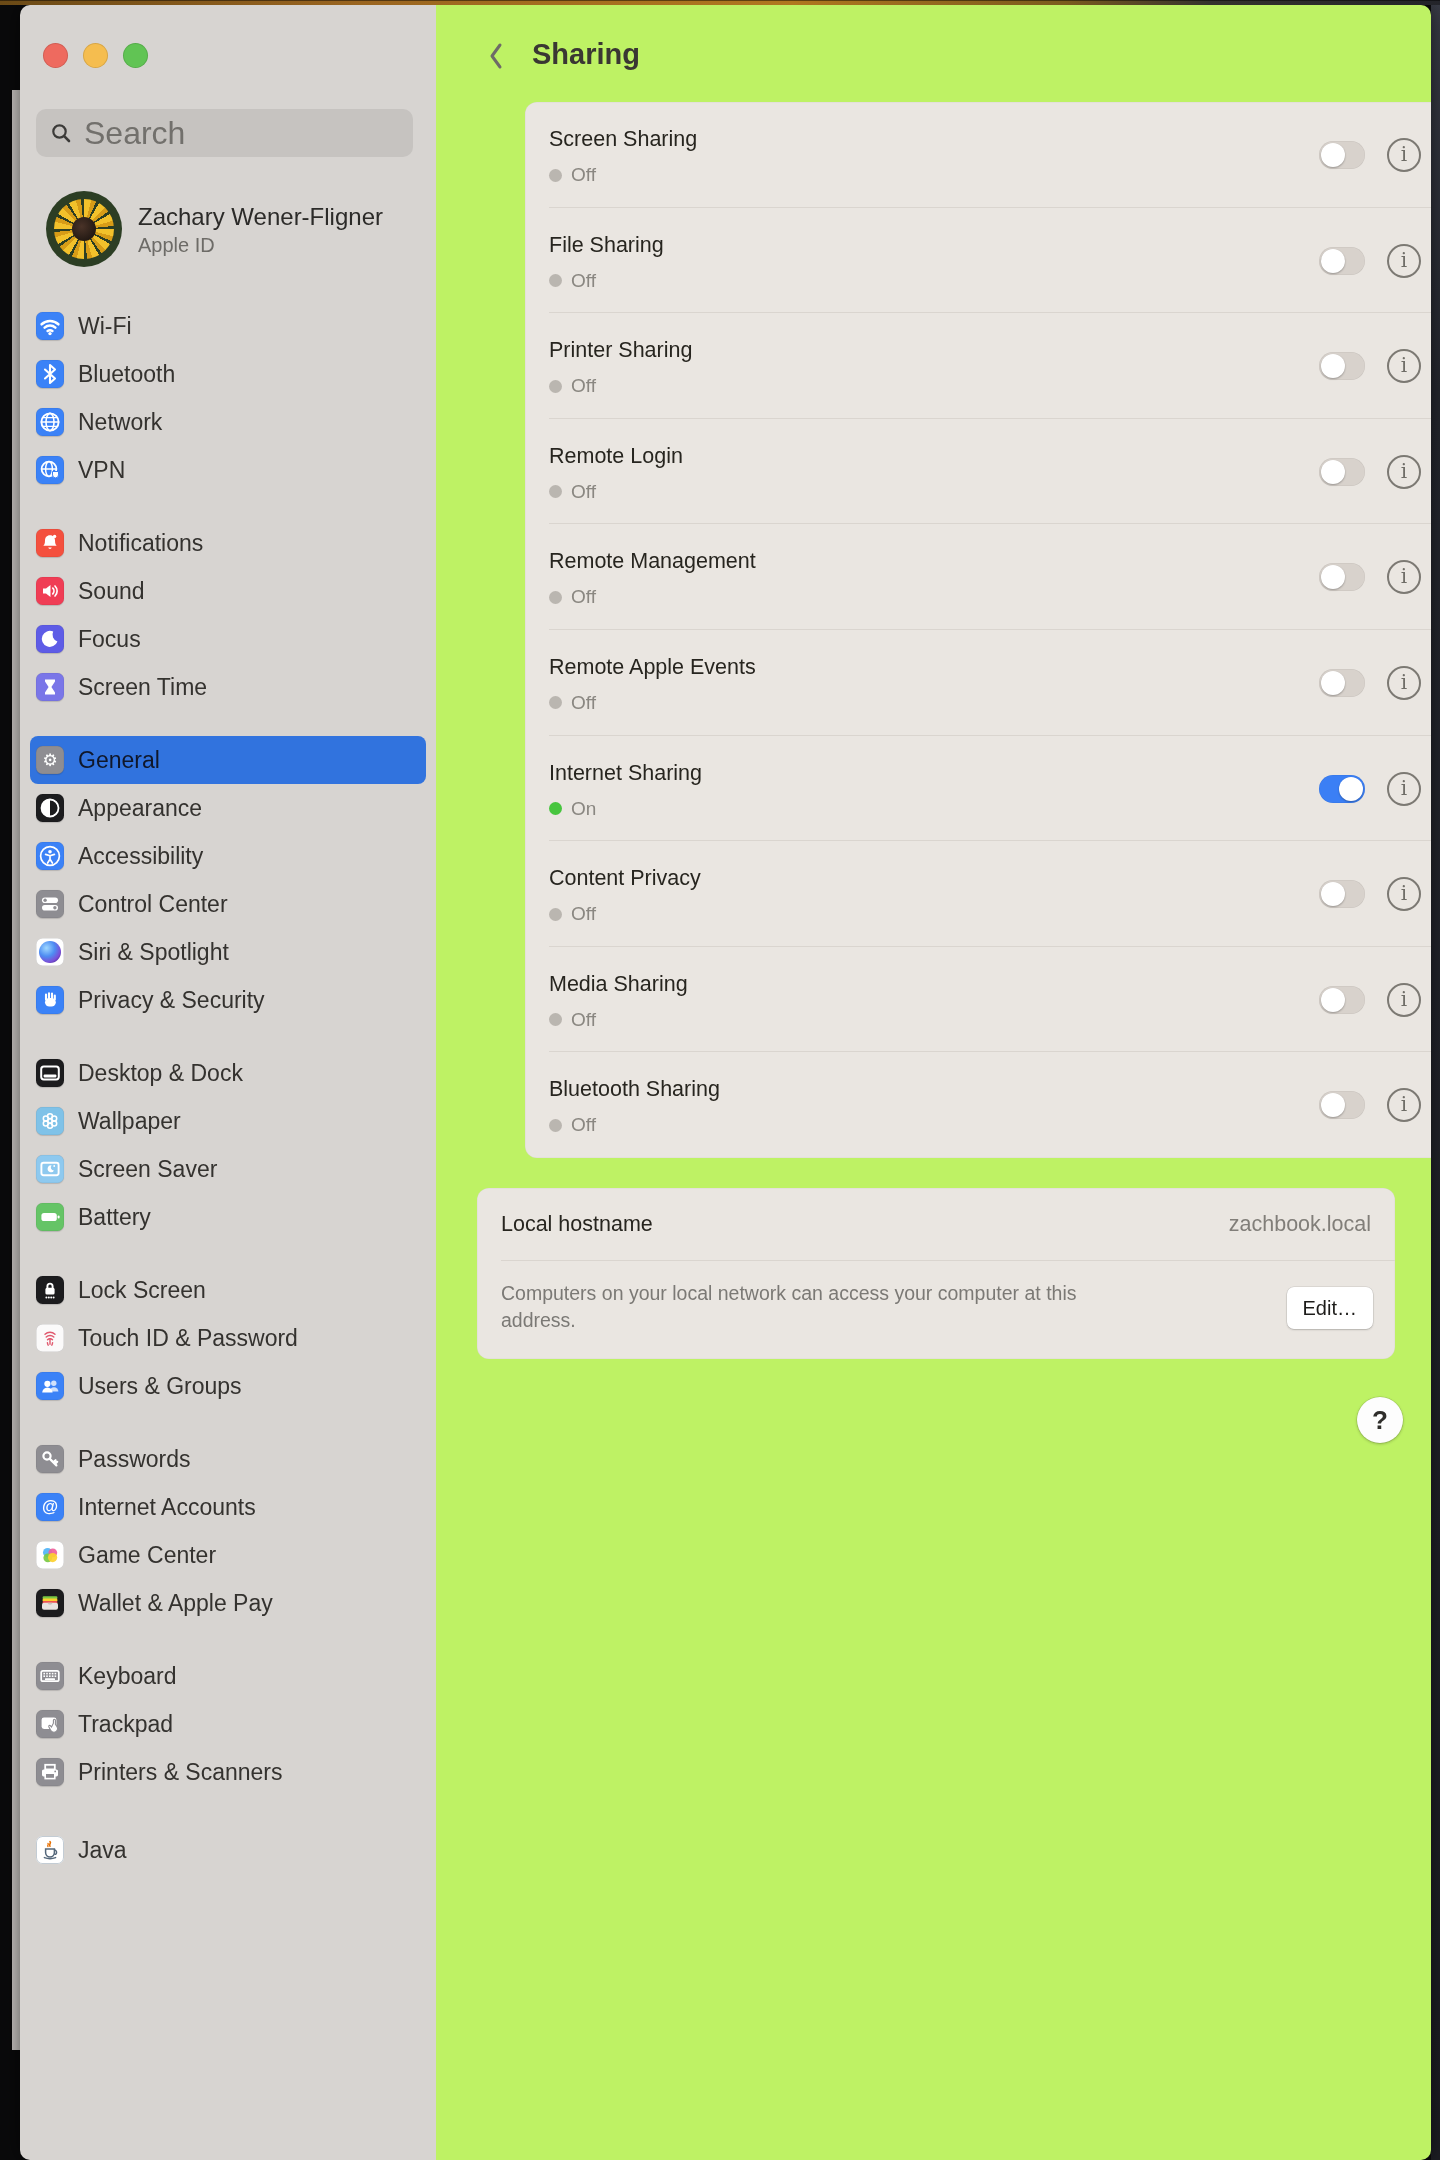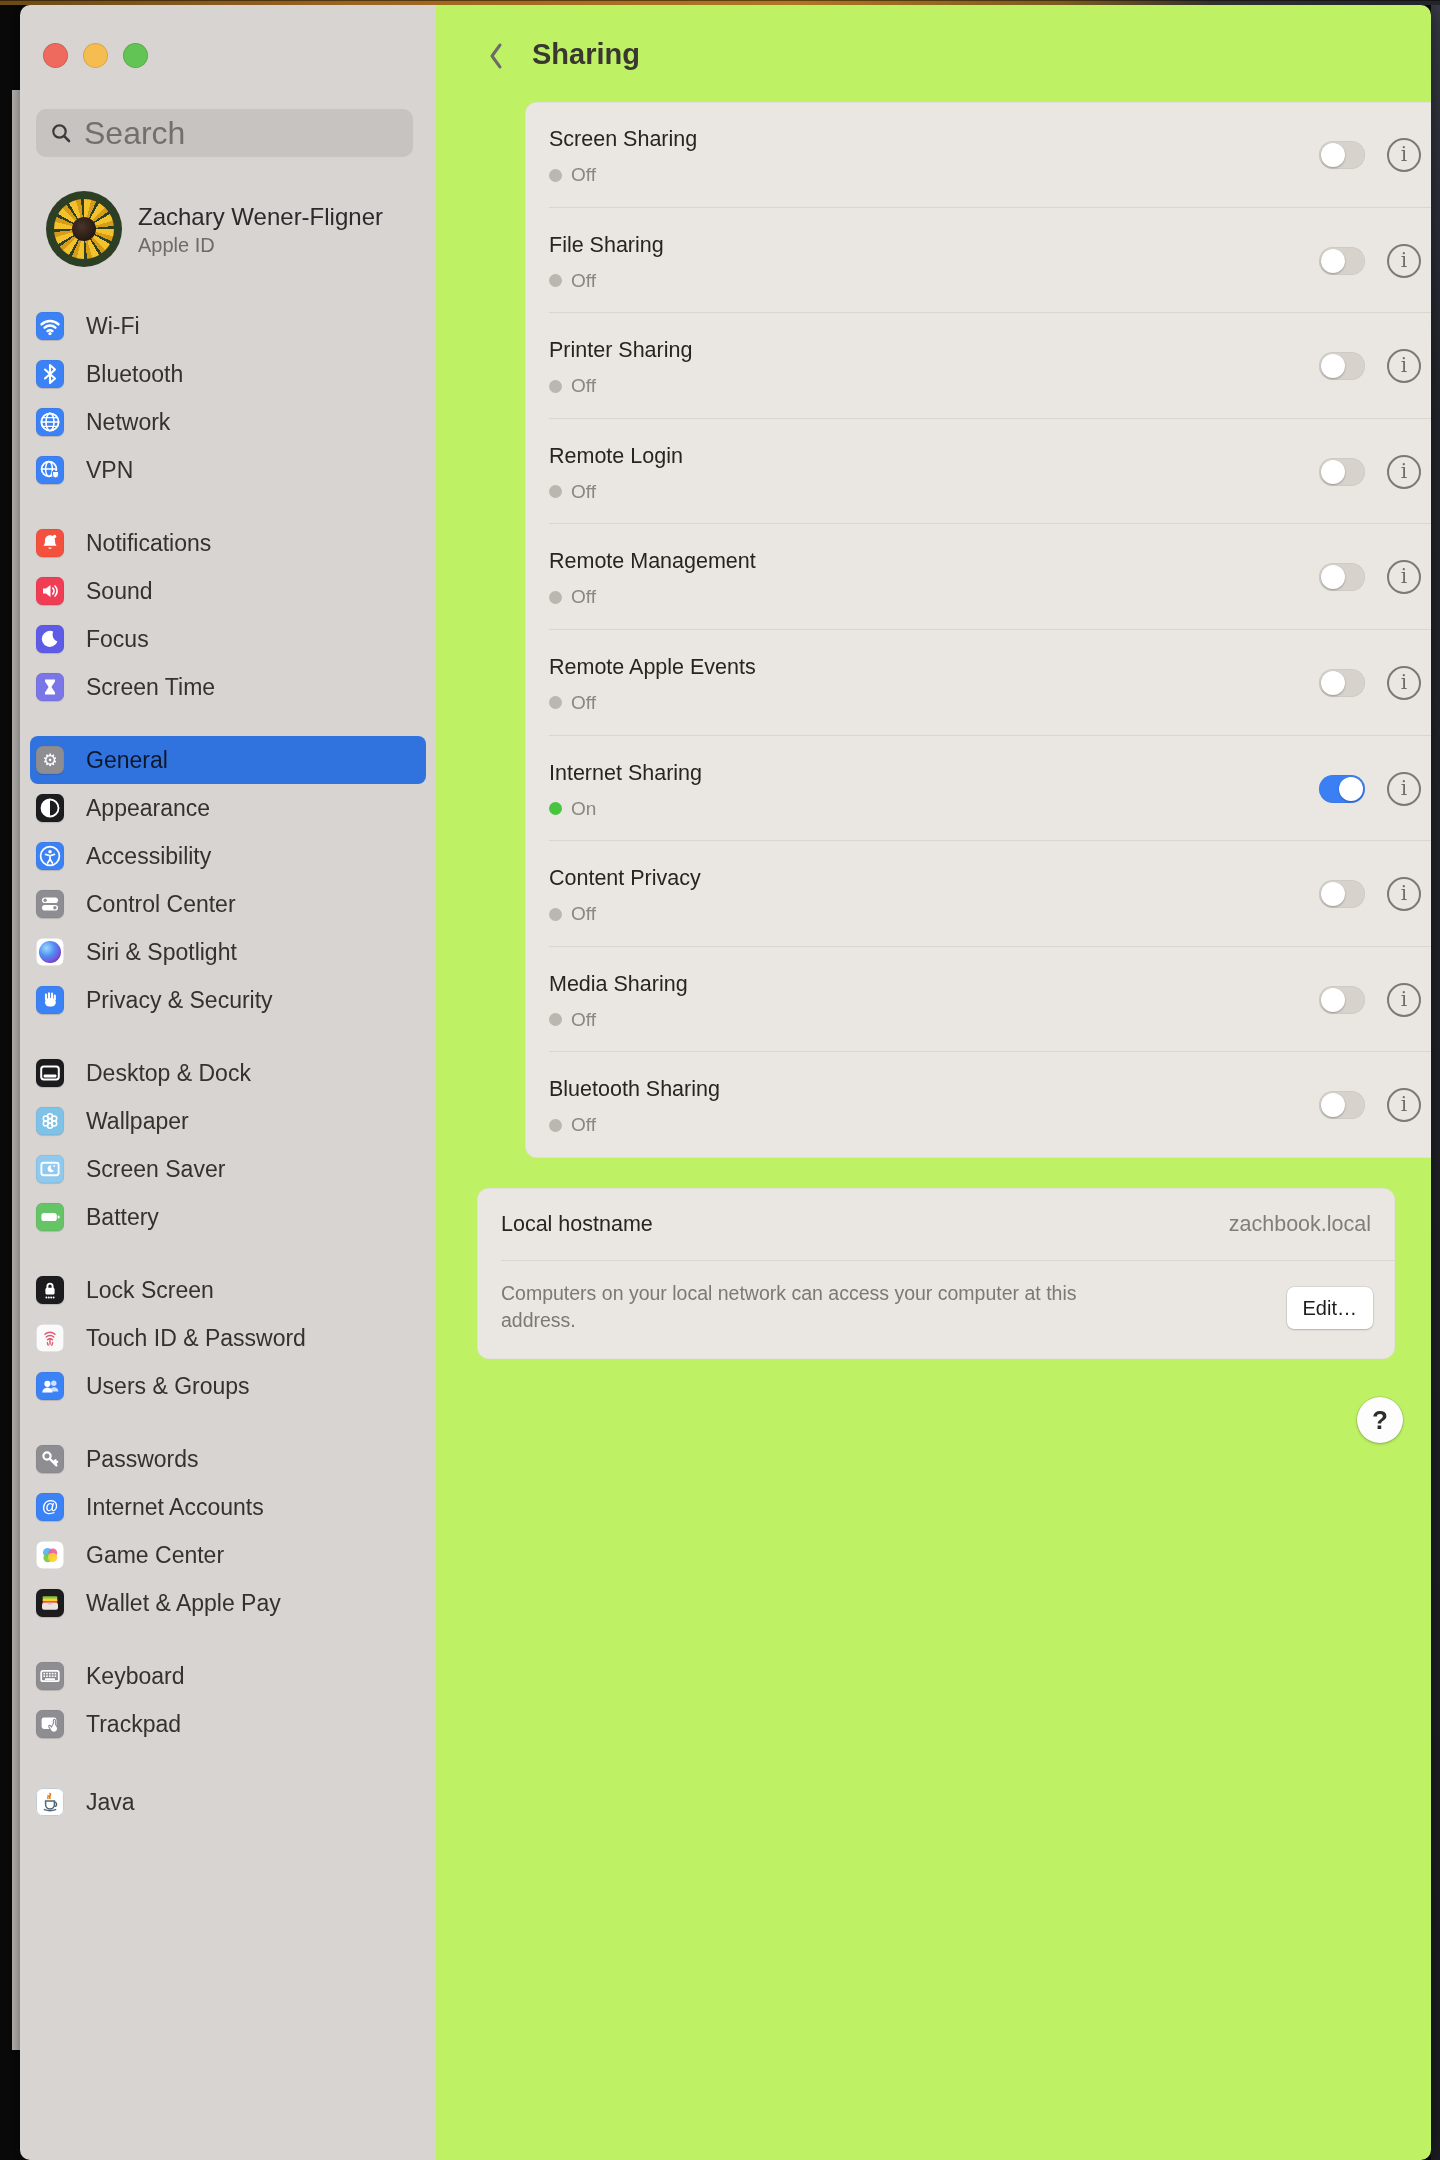--- a/index.html
+++ b/index.html
@@ -35,21 +35,21 @@
       background:repeating-conic-gradient(#f2c12b 0deg 14deg,#d79c17 14deg 24deg,#2c3e24 24deg 30deg);}
   .avatar .core{position:absolute;left:26px;top:26px;width:24px;height:24px;border-radius:50%;
       background:radial-gradient(circle at 40% 40%,#4a3328,#241a14 70%);}
   .p-name{font-size:24px;color:#2c2b29;line-height:1.25;}
   .p-sub{font-size:20px;color:#6d6b67;margin-top:2px;}
   .nav{position:absolute;left:0;top:297px;width:416px;}
   .group{margin-top:25px;}
   .group:first-child{margin-top:0;}
   .group.big-gap{margin-top:30px;}
   .nav-row{height:48px;margin:0 10px;border-radius:8px;display:flex;align-items:center;
-           padding-left:6px;cursor:default;gap:8px;}
+           padding-left:6px;cursor:default;}
   .nav-row.selected{background:#3173de;}
   .nav-row.selected .nav-label{color:#0f172a;}
   .nav-label{font-size:23px;color:#34322f;margin-left:14px;white-space:nowrap;}
   .tile{width:28px;height:28px;border-radius:6.5px;flex:none;display:flex;align-items:center;
         justify-content:center;box-shadow:inset 0 0 0 .5px rgba(0,0,0,.08),0 .5px 1px rgba(0,0,0,.15);
         position:relative;overflow:hidden;}
   .tile svg{display:block;}
   .orb{width:22px;height:22px;border-radius:50%;
        background:radial-gradient(circle at 34% 32%,#9fd8ff 0%,#4e8df2 40%,#7a4fd8 68%,#20125e 100%);}
   
@@ -424,20 +424,31 @@
           </div>
           <div class="nav-row">
             <span class="tile" style="background: rgb(142, 141, 146);">
               <svg width="24" height="24" viewBox="0 0 24 24">
                 <rect x="3.6" y="5.4" width="14.8" height="11.6" rx="2.4" fill="#fff"></rect>
                 <path d="M15.4 11.2 v-3 a1 1 0 0 1 2 0 v4.2 l1.6 2.2 a3.6 3.6 0 0 1 -3 5.6 a3.8 3.8 0 0 1 -3.4 -2 l-1.8-3.4 a1 1 0 0 1 1.7-1 l1 1.2 z" fill="#fff" stroke="#8e8d92" stroke-width="1.1"></path>
               </svg>
             </span>
             <span class="nav-label">Trackpad</span>
           </div>
+          <div class="nav-row">
+            <span class="tile" style="background: rgb(142, 141, 146);">
+              <svg width="24" height="24" viewBox="0 0 24 24">
+                <rect x="7.2" y="4.8" width="9.6" height="4.6" fill="none" stroke="#fff" stroke-width="1.8"></rect>
+                <rect x="4" y="9.4" width="16" height="7" rx="1.6" fill="#fff"></rect>
+                <rect x="7.2" y="13.2" width="9.6" height="5.4" fill="#8e8d92" stroke="#fff" stroke-width="1.6"></rect>
+                <circle cx="17.2" cy="11.4" r=".9" fill="#8e8d92"></circle>
+              </svg>
+            </span>
+            <span class="nav-label">Printers &amp; Scanners</span>
+          </div>
         </div>
         <div class="group big-gap">
           <div class="nav-row">
             <span class="tile" style="background: rgb(255, 255, 255); box-shadow: rgb(195, 204, 212) 0px 0px 0px 1px inset;">
               <svg width="24" height="24" viewBox="0 0 24 24">
                 <path d="M12 3.6 c1.8 1.6 -1.8 2.6 0 4.6" fill="none" stroke="#e76f00" stroke-width="1.6" stroke-linecap="round"></path>
                 <path d="M10 5.4 c1.2 1 -1.2 1.8 0 3.2" fill="none" stroke="#e76f00" stroke-width="1.3" stroke-linecap="round"></path>
                 <path d="M7.6 11 h8.8 v3.6 a4.4 4.4 0 0 1 -8.8 0 z" fill="#fff" stroke="#54677a" stroke-width="1.5"></path>
                 <path d="M16.4 12 a2.2 2.2 0 0 1 0 4.4" fill="none" stroke="#54677a" stroke-width="1.4"></path>
                 <path d="M6.4 19.6 c3.6 1.4 7.6 1.4 11.2 0" fill="none" stroke="#54677a" stroke-width="1.5" stroke-linecap="round"></path>

